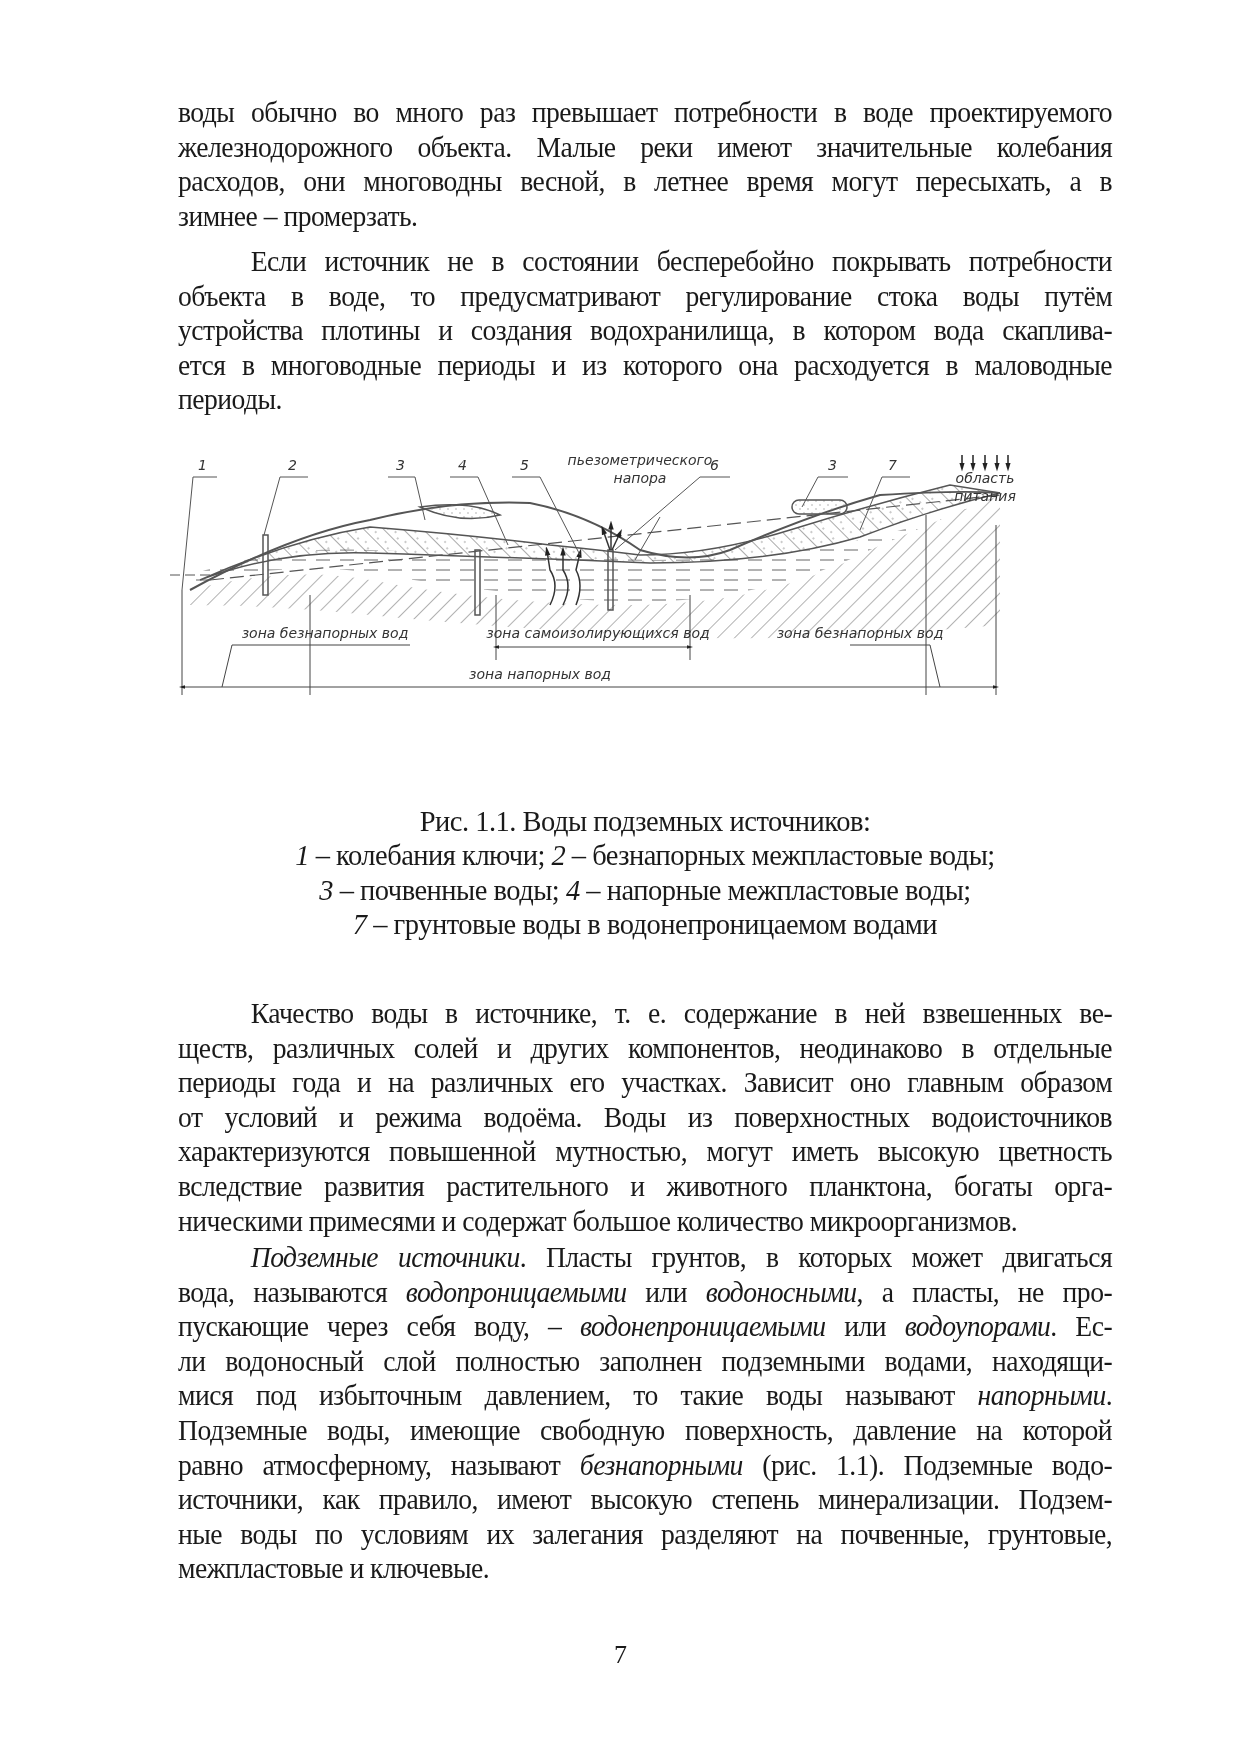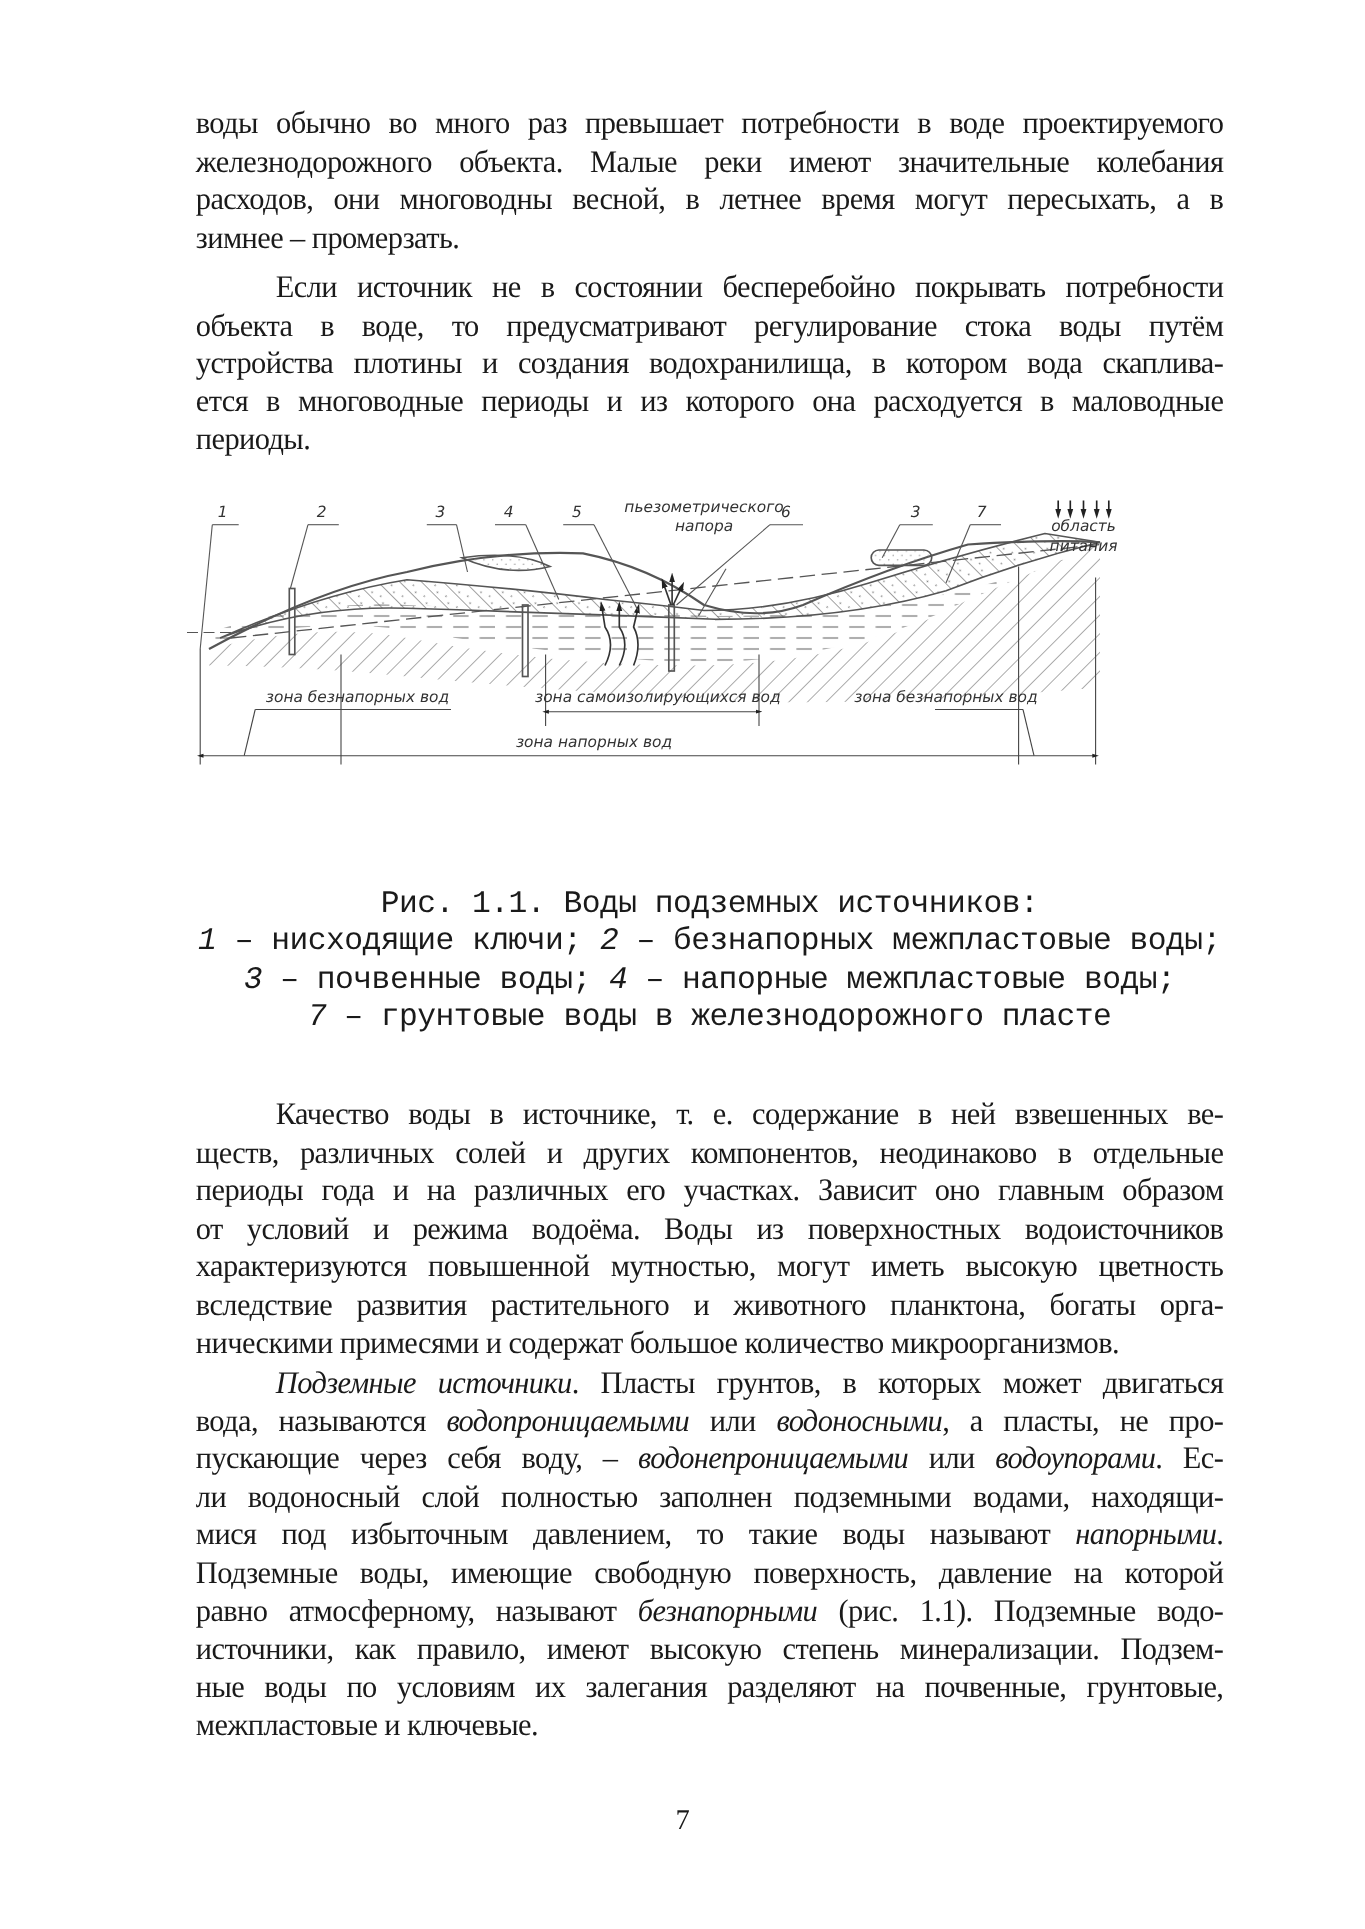--- a/index.html
+++ b/index.html
@@ -9,21 +9,21 @@
   .para { font-size: 28.5px; line-height: 34.6px; text-align: justify; margin: 0;
           letter-spacing: -0.55px; transform: scaleX(0.97); transform-origin: left; width: 963px; }
   .para .line { display: block; text-align: justify; text-align-last: justify; white-space: nowrap; }
   .para .line.last { text-align-last: left; }
   .indent { padding-left: 75px; }
   .para1 { position: absolute; top: 0; }
   .para2 { position: absolute; top: 149px; }
   .figure { position: absolute; left: 170px; top: 455px; width: 945px; height: 320px; }
   .caption { position: absolute; left: 178px; top: 805px; width: 934px; text-align: center;
              font-size: 28.5px; line-height: 34.4px; letter-spacing: -0.5px; }
-  .caption .cline { display: block; font-family: Liberation Mono, monospace; }
+  .caption .cline { display: block; }
   .caption i { font-style: italic; }
   .para3 { position: absolute; top: 901px; }
   .para4 { position: absolute; top: 1145px; }
   .pagenum { position: absolute; left: 0; width: 1241px; top: 1640px; text-align: center; font-size: 26px; }
   i.em { font-style: italic; }
   svg text { font-family: "DejaVu Sans", sans-serif; font-style: italic; font-size: 14px; fill: #333; }
 </style>
 </head>
 <body>
 
@@ -173,23 +173,23 @@
   </g>
   <text x="155" y="183" text-anchor="middle">зона безнапорных вод</text>
   <text x="428" y="183" text-anchor="middle">зона самоизолирующихся вод</text>
   <text x="690" y="183" text-anchor="middle">зона безнапорных вод</text>
   <text x="370" y="224" text-anchor="middle">зона напорных вод</text>
 </svg>
 
 <div class="caption">
   <span class="cline">Рис. 1.1. Воды подземных источников:</span>
   <span class="cline">
-    <i>1</i><span> – нисходящие ключи; </span><i>2</i><span> – безнапорных межпластовые воды;</span>
+    <i>1</i><span> – колебания ключи; </span><i>2</i><span> – безнапорных межпластовые воды;</span>
   </span>
   <span class="cline">
     <i>3</i><span> – почвенные воды; </span><i>4</i><span> – напорные межпластовые воды;</span>
   </span>
   <span class="cline">
-    <i>7</i><span> – грунтовые воды в железнодорожного пласте</span>
+    <i>7</i><span> – грунтовые воды в водонепроницаемом водами</span>
   </span>
 </div>
 
 <div class="pagenum">7</div>
 
 </body></html>

